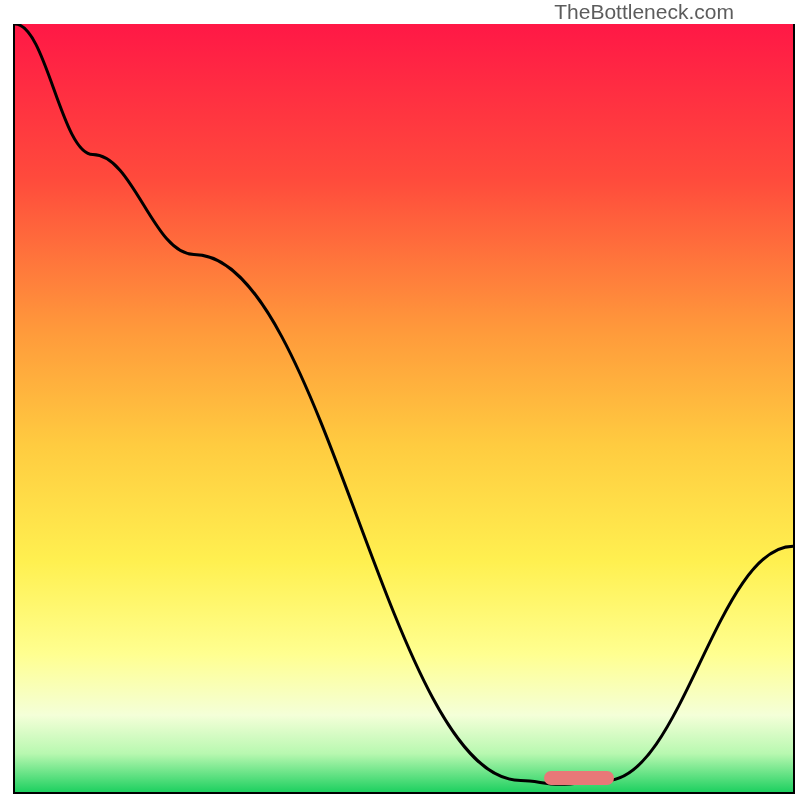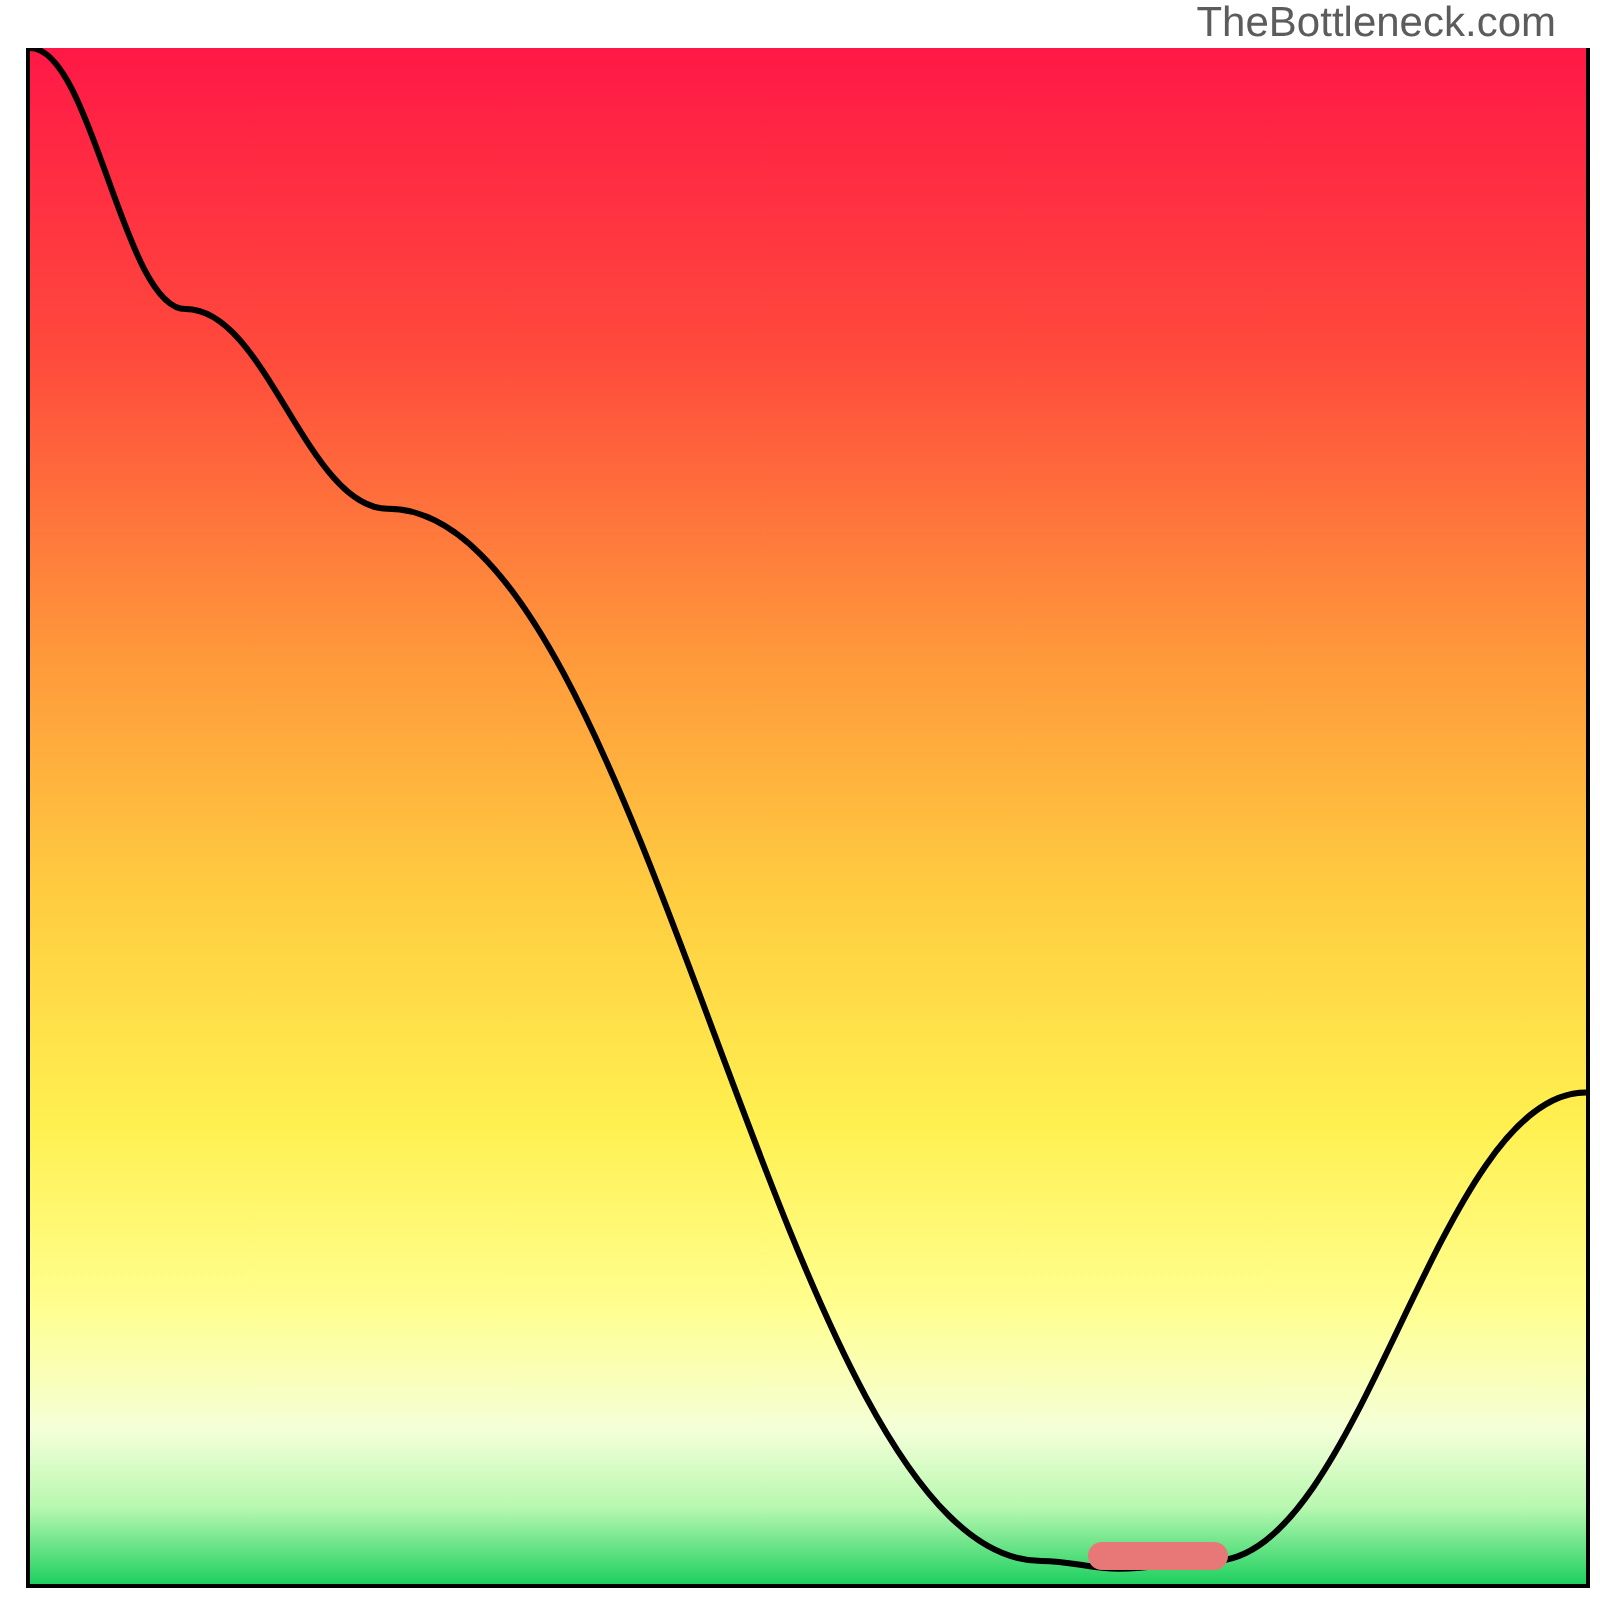--- a/index.html
+++ b/index.html
@@ -7,21 +7,20 @@
     padding: 0;
     width: 800px;
     height: 800px;
     background: #ffffff;
     overflow: hidden;
   }
   .chart-container {
     position: relative;
     width: 742px;
     height: 800px;
-    padding-left: 44px;
   }
   .plot-area {
     position: absolute;
     left: 13px;
     top: 24px;
     width: 778px;
     height: 768px;
     border: 2px solid #000000;
     border-top: none;
     overflow: hidden;

